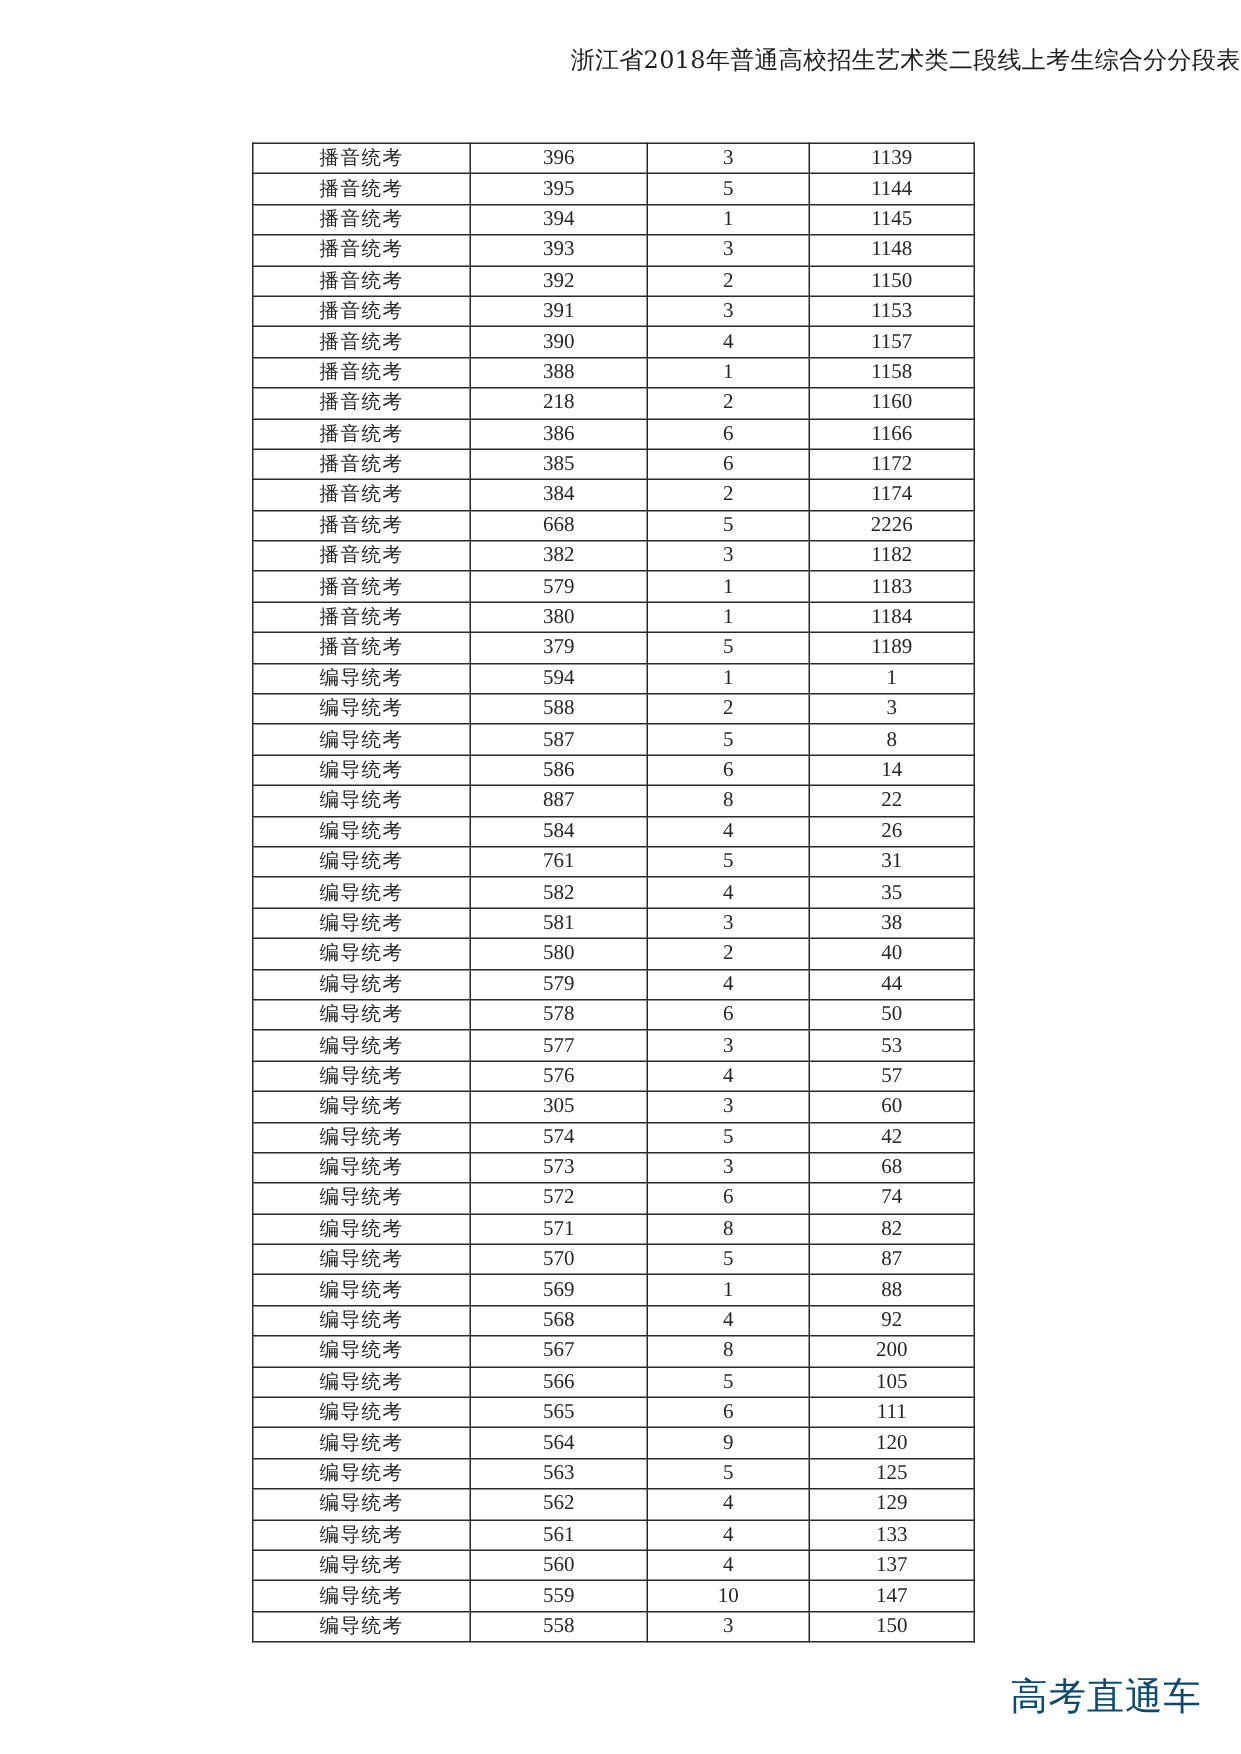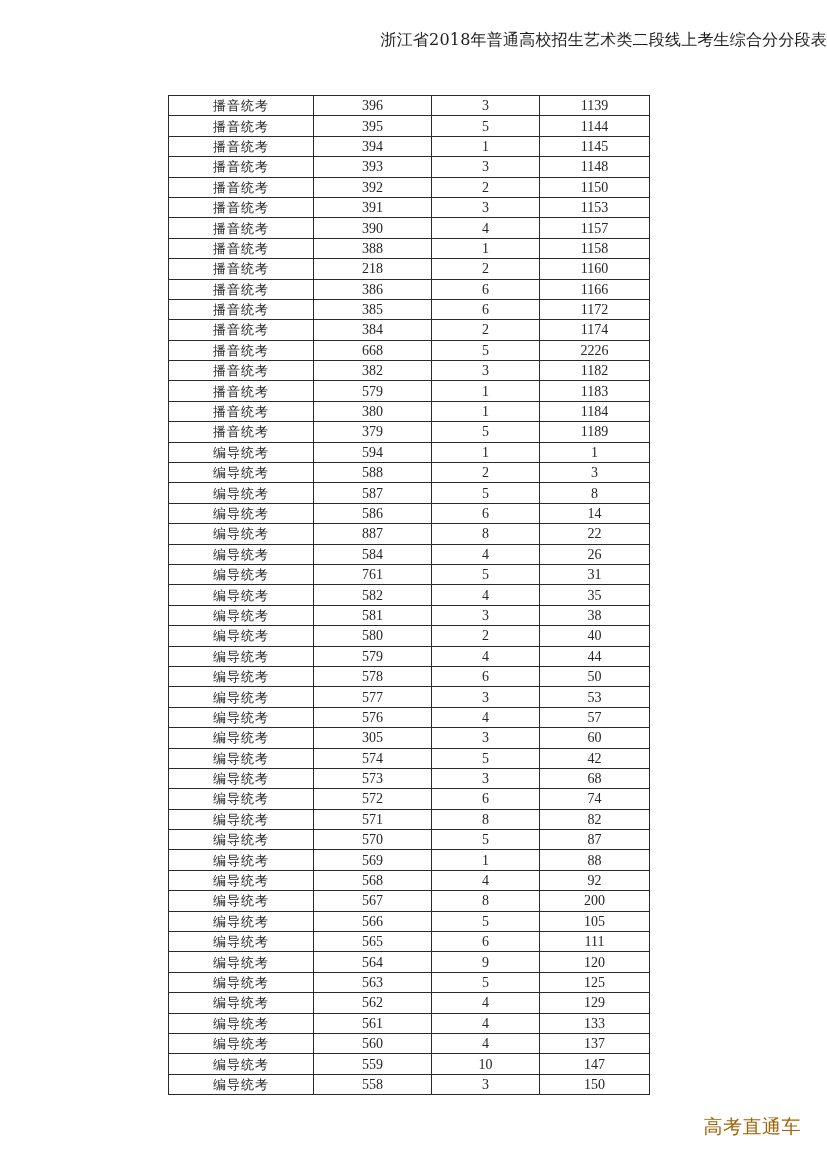--- a/index.html
+++ b/index.html
@@ -57,22 +57,22 @@
     }
     .score-table td.num {
       font-family: "Liberation Serif", "DejaVu Serif", serif;
       font-size: 14px;
     }
     .watermark {
       position: absolute;
       right: 26px;
       top: 1114px;
       font-family: Liberation Mono, monospace;
-      font-size: 19px;
-      color: #a16207;
+      font-size: 25px;
+      color: #0c4a6e;
       letter-spacing: 0.5px;
     }
   </style>
 </head>
 <body>
 
 <div class="page-title">浙江省2018年普通高校招生艺术类二段线上考生综合分分段表</div>
 
 <table class="score-table">
   <colgroup>

